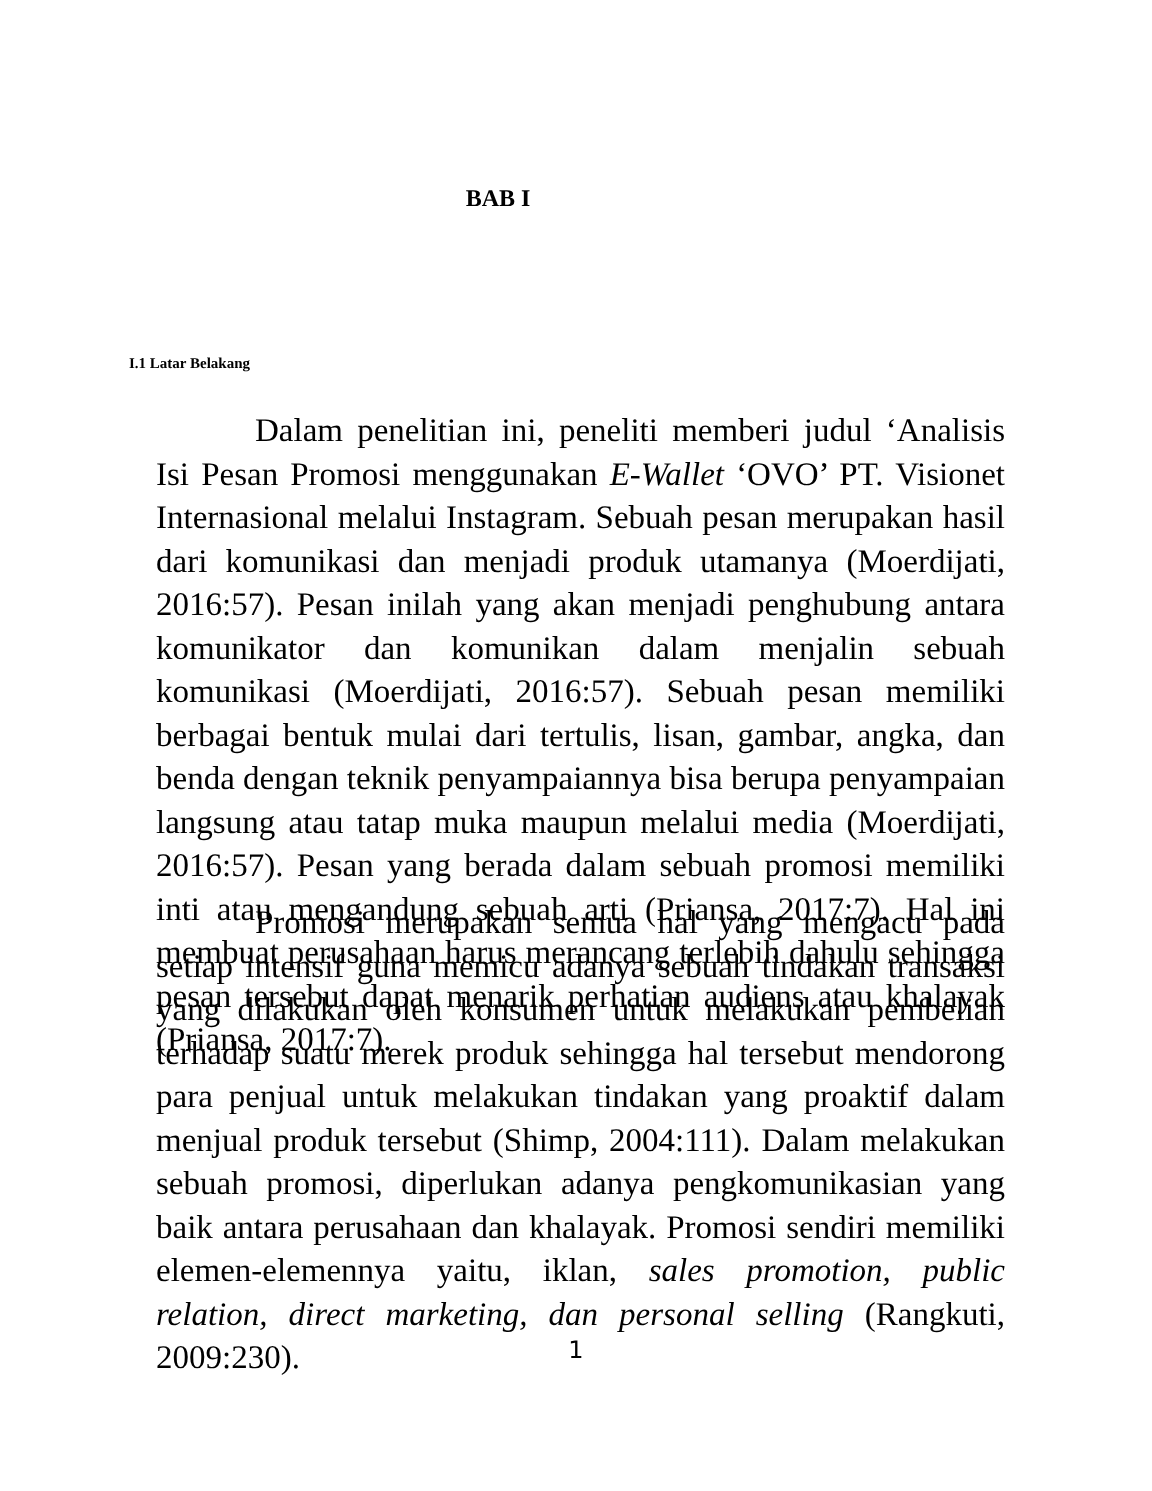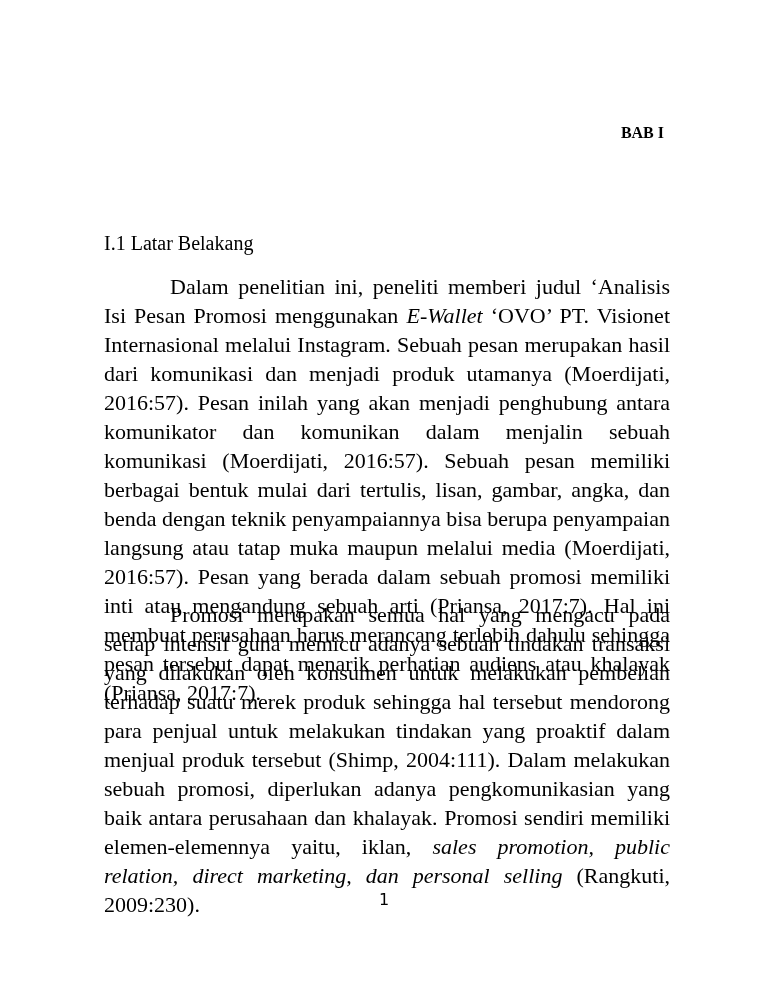--- a/index.html
+++ b/index.html
@@ -2,28 +2,28 @@
 <html><head>
   <meta charset="utf-8">
   <style>
     html, body { margin: 0; padding: 0; background: #ffffff; }
     body { width: 768px; height: 994px; position: relative; overflow: hidden; }
     .page {
       position: absolute; left: 0; top: 0; width: 768px; height: 994px;
       font-family: "Liberation Serif", serif; color: #000;
     }
     .chapter-num, .chapter-title {
-      position: absolute; left: 0; width: 664px; text-align: right;
+      position: absolute; left: 0; width: 664px; text-align: center;
       font-weight: bold; font-size: 16px; line-height: 20px;
     }
     .chapter-num { top: 123px; }
     .chapter-title { top: 161px; }
     .section-heading {
-      position: absolute; left: 104px; top: 233px;
-      font-weight: normal; font-size: 20px; line-height: 20px;
+      position: absolute; left: 86px; top: 233px;
+      font-weight: bold; font-size: 10px; line-height: 20px;
     }
     .body {
       position: absolute; left: 104px; width: 566px;
       font-size: 22px; line-height: 29px; text-align: justify;
     }
     .body p { margin: 0; text-indent: 66px; }
     #para1 { top: 272px; }
     #para2 { top: 600px; }
     .ital { font-style: italic; }
     .page-number {

